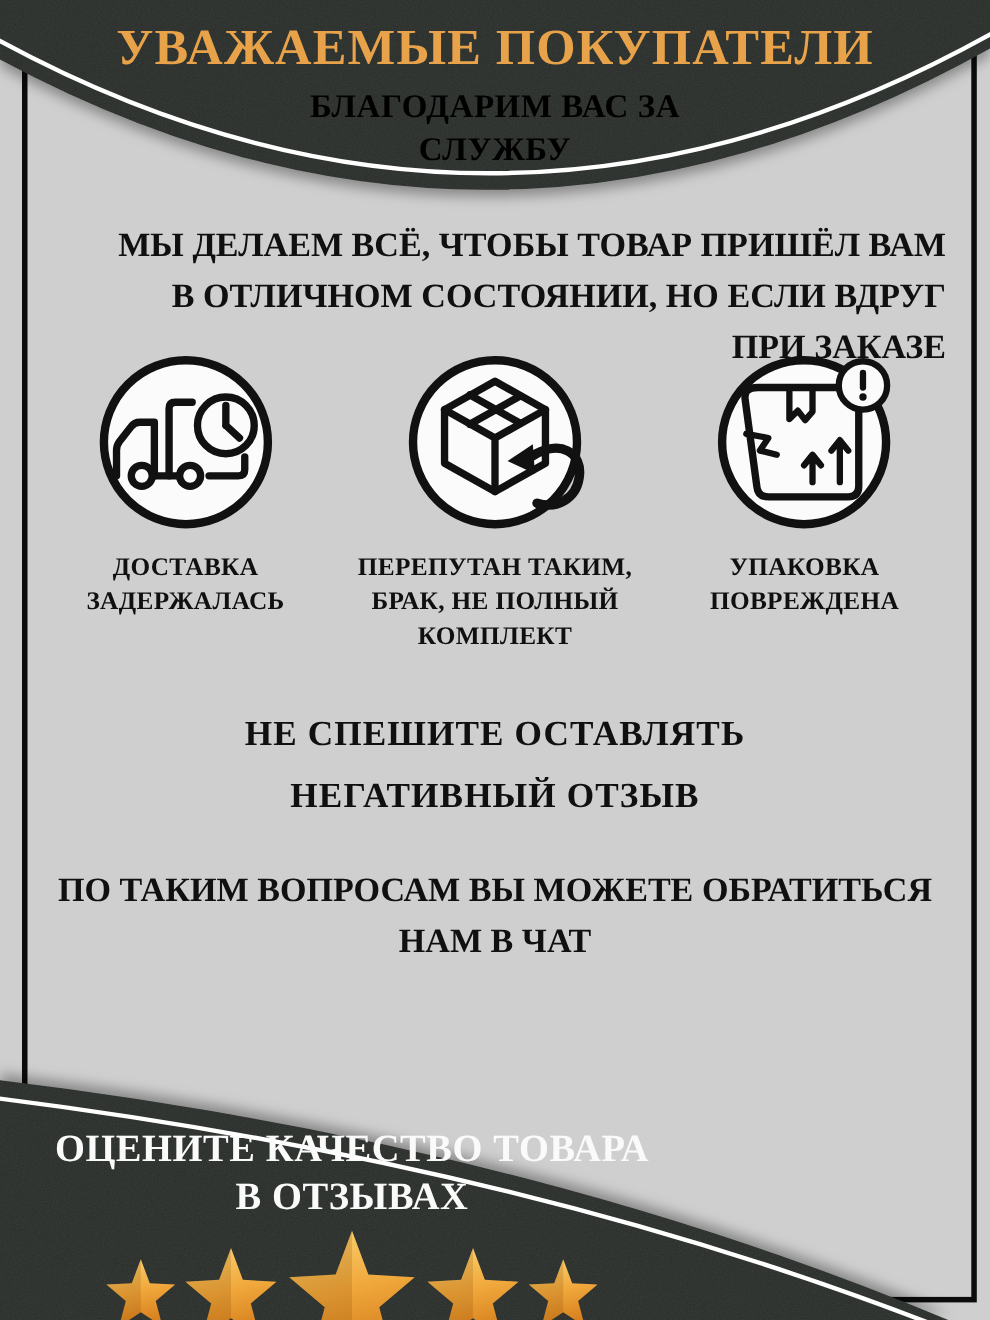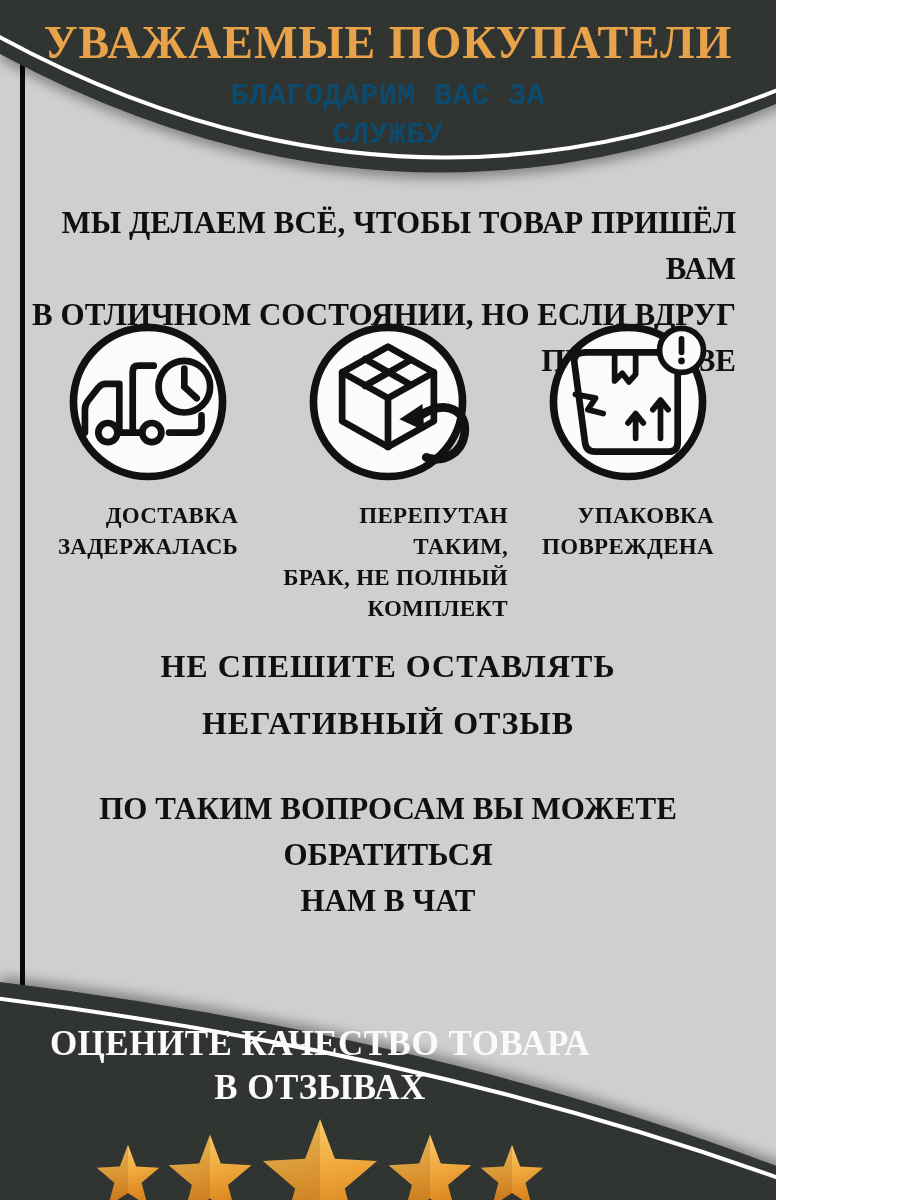--- a/index.html
+++ b/index.html
@@ -1,41 +1,41 @@
 <!DOCTYPE html>
 <html><head>
 <meta charset="utf-8">
 <style>
   html,body{margin:0;padding:0;}
   .page{
-    position:relative;width:776px;height:1200px;overflow:hidden;
+    position:relative;width:900px;height:1200px;overflow:hidden;
     background:#cfcfcf;
     font-family:"Liberation Serif","DejaVu Serif",serif;
     font-weight:bold;color:#101010;
   }
   
   .frame{
     position:absolute;left:20px;top:-10px;width:868px;height:1194px;
     border:5px solid #0b0b0b;box-sizing:border-box;z-index:1;
   }
   .header-svg,.footer-svg{position:absolute;left:0;z-index:2;display:block;}
   .header-svg{top:0;}
   .footer-svg{top:940px;}
 
   .header-text{position:absolute;top:16px;left:0;width:100%;text-align:center;z-index:3;}
   .header-title{font-size:46px;letter-spacing:1px;color:#e7a24a;}
-  .header-sub{margin-top:8px;font-size:30px;line-height:39px;color:#0c4a6e;letter-spacing:0.5px;font-family:Liberation Mono, monospace;}
+  .header-sub{margin-top:8px;font-size:30px;line-height:39px;color:#000000;letter-spacing:0.5px;}
 
   .intro{position:absolute;top:200px;left:24px;right:40px;text-align:right;
          font-size:31px;line-height:46px;z-index:3;}
 
   .issues{position:absolute;top:316px;left:28px;right:28px;display:flex;z-index:3;}
   .issue{flex:1;display:flex;flex-direction:column;align-items:center;}
   .issue-icon{width:172px;height:172px;}
-  .issue-label{margin-top:12px;font-size:23px;line-height:31px;text-align:right;letter-spacing:0.3px;}
+  .issue-label{margin-top:12px;font-size:23px;line-height:31px;text-align:center;letter-spacing:0.3px;}
 
   .warning{position:absolute;top:638px;left:20px;right:20px;text-align:center;
            font-size:32px;line-height:57px;letter-spacing:1px;z-index:3;}
 
   .support{position:absolute;top:786px;left:30px;right:30px;text-align:center;
            font-size:31px;line-height:46px;z-index:3;}
 
   .footer-content{position:absolute;top:1022px;left:0;width:640px;text-align:center;
                   color:#fafafa;z-index:3;}
   .footer-text{font-size:35px;line-height:44px;letter-spacing:0.5px;}

